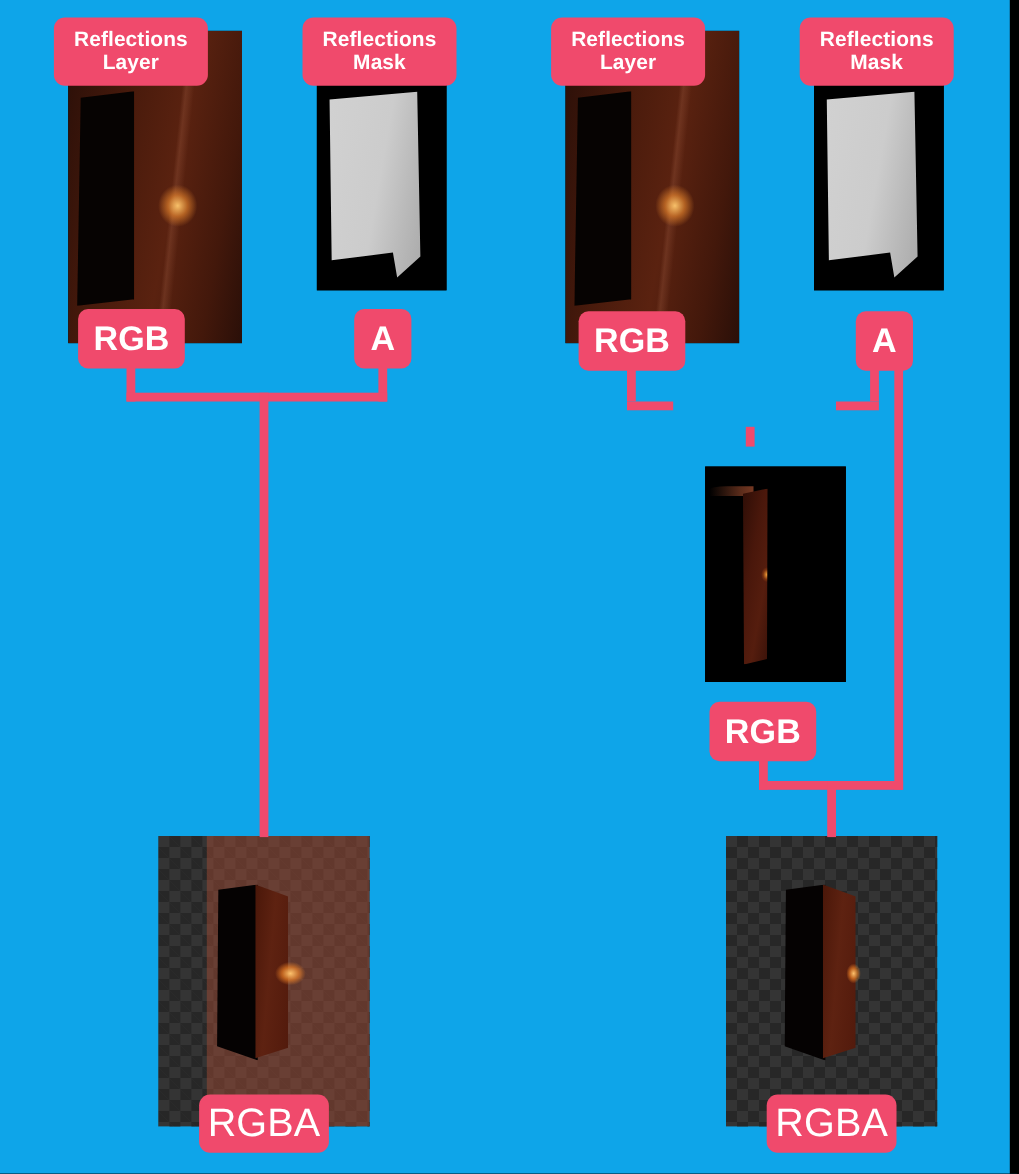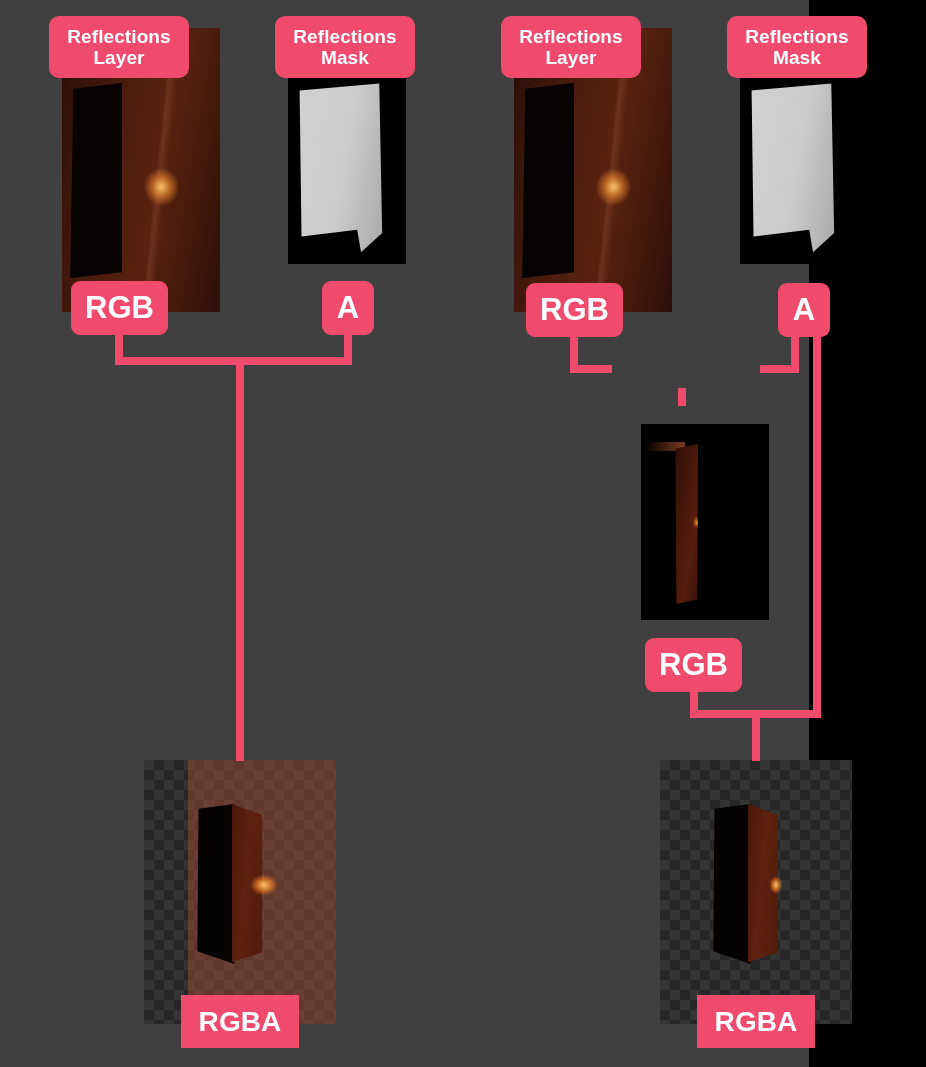--- a/index.html
+++ b/index.html
@@ -13,23 +13,23 @@
     height: 1067px;
     position: relative;
     overflow: hidden;
     font-family: "Liberation Sans", sans-serif;
     background: #000000;
   }
 
   #stage {
     position: absolute;
     left: 0; top: 0;
-    width: 809px;
+    width: 918px;
     height: 1067px;
-    background: #404040;
+    background: #0ea5e9;
   }
 
   
   .badge {
     position: absolute;
     background: #F04A6C;
     color: #FFFFFF;
     border-radius: 9px;
     display: flex;
     align-items: center;
@@ -47,23 +47,23 @@
     font-size: 19px;
     padding: 6px 13px;
     border-radius: 10px;
   }
   .badge-chan {
     font-size: 31px;
     font-weight: 700;
     border-radius: 9px;
   }
   .badge-rgba {
-    font-size: 28px;
-    font-weight: 700;
-    border-radius: 0;
+    font-size: 36px;
+    font-weight: 400;
+    border-radius: 10px;
   }
 
   
   .wire {
     position: absolute;
     background: #F04A6C;
     z-index: 20;
   }
 
   

